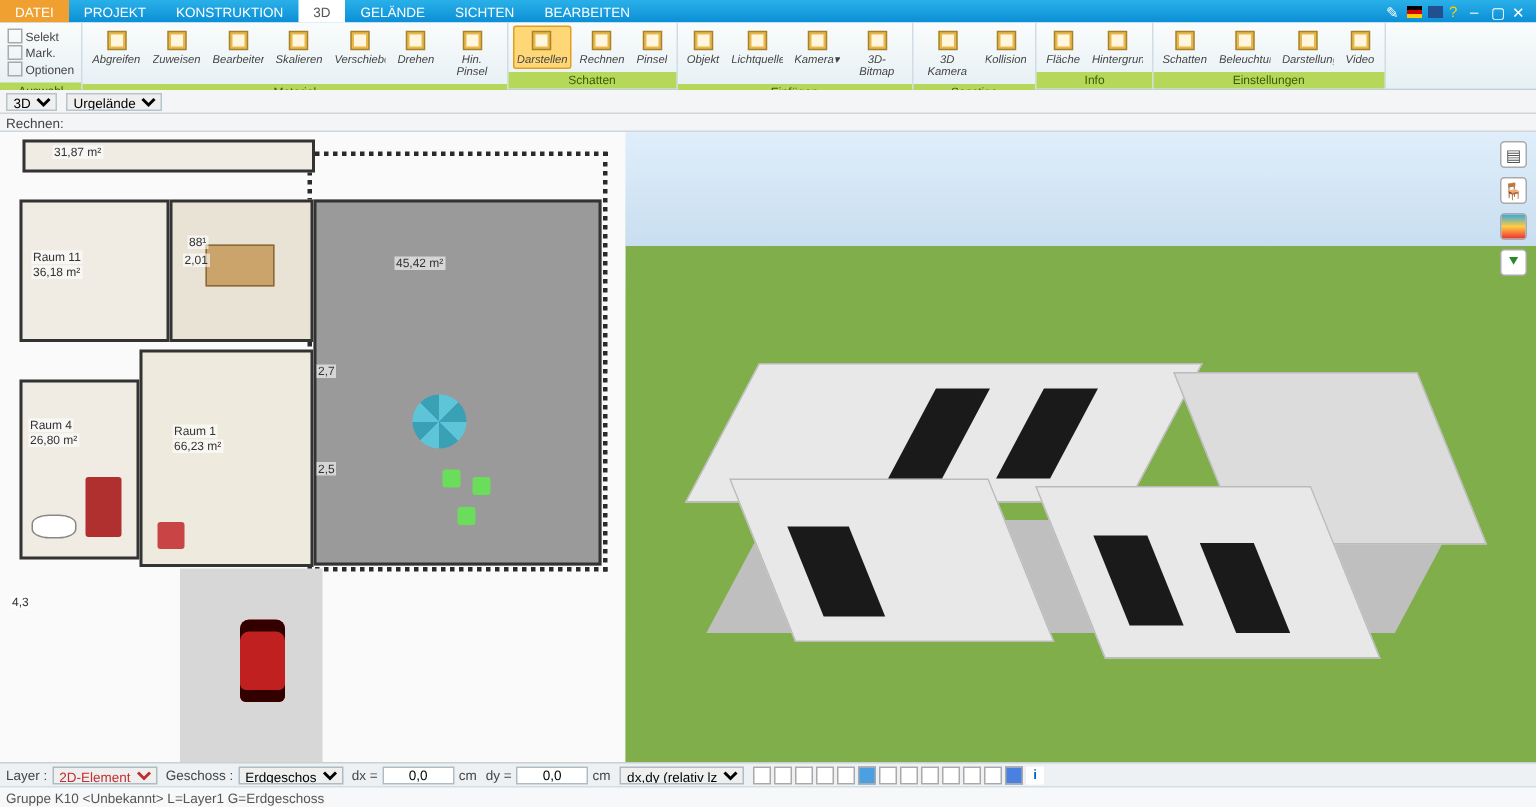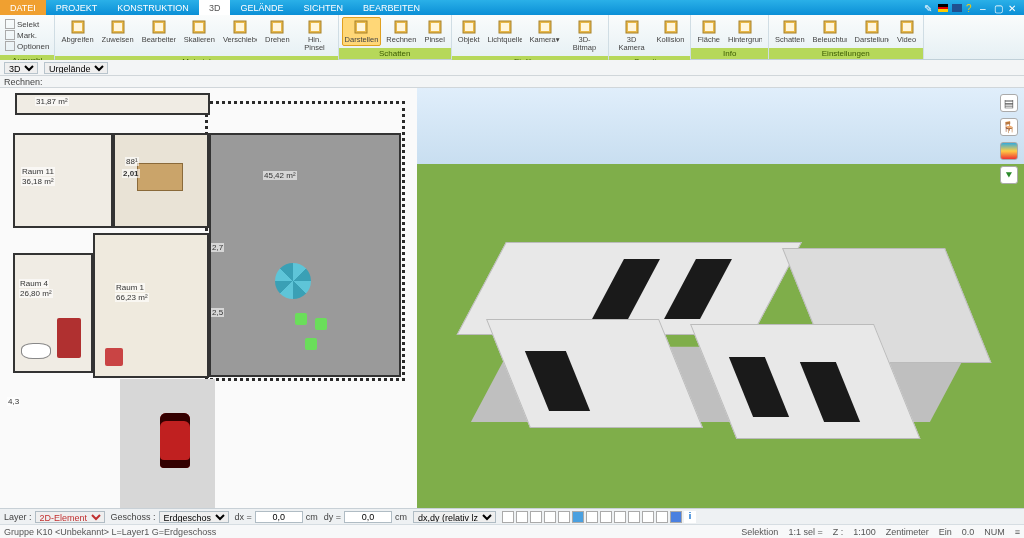--- a/index.html
+++ b/index.html
@@ -15,21 +15,21 @@
 .flag { width: 10px; height: 8px; }
 .tb-icon { width: 10px; height: 10px; display:inline-block; }
 
 
 .ribbon { height: 45px; background: linear-gradient(#fafcfc, #e6f0f4); border-bottom: 1px solid #c0d0d8; display: flex; font-size: 8px; color: #444; }
 .ribbon-group { border-right: 1px solid #d0dde4; display: flex; flex-direction: column; }
 .ribbon-buttons { flex: 1; display: flex; align-items: flex-start; padding: 2px 3px; gap: 2px; }
 .ribbon-btn { display: flex; flex-direction: column; align-items: center; justify-content: flex-start; padding: 1px 2px; cursor: pointer; border: 1px solid transparent; border-radius: 2px; min-width: 26px; }
 .ribbon-btn.active { background: #ffd777; border-color: #e0a020; }
 .ribbon-btn .ico { width: 16px; height: 16px; display: flex; align-items: center; justify-content: center; margin-bottom: 1px; }
-.ribbon-btn .lbl { font-size: 7.5px; line-height: 8px; text-align: center; max-width: 34px; overflow: hidden; }
+.ribbon-btn .lbl { font-size: 7.5px; line-height: 8px; text-align: center; max-width: 34px; overflow: hidden; font-style: italic; }
 .ribbon-side { display:flex; flex-direction:column; gap:1px; padding:2px; }
 .ribbon-side .mini { display:flex; align-items:center; gap:2px; font-size:8px; cursor:pointer; }
 .ribbon-side .mini .mico { width:10px; height:10px; border:1px solid #aaa; }
 .ribbon-group-label { text-align: center; background: #b6d85a; color: #3a5a00; font-size: 8px; padding: 1px 4px; }
 
 
 .subbar { height: 16px; background: #f3f5f6; border-bottom: 1px solid #d0d6da; display: flex; align-items: center; gap: 6px; padding: 0 4px; font-size: 9px; color: #444; }
 .subbar select { font-size: 9px; border: 1px solid #b8c4cc; height: 12px; }
 .subbar .lbl2 { font-size:9px; }
 
@@ -375,21 +375,21 @@
         <div class="room" style="left:10px; top:0px; width:195px; height:22px;"></div>
         <div class="dim-text" style="left:30px; top:4px;">31,87 m²</div>
 
         <div class="room" style="left:8px; top:40px; width:100px; height:95px;"></div>
         <div class="dim-text" style="left:16px; top:74px;">Raum 11</div>
         <div class="dim-text" style="left:16px; top:84px;">36,18 m²</div>
 
         <div class="room" style="left:108px; top:40px; width:96px; height:95px; background:#e9e3d6;"></div>
         <div class="furniture table" style="left:132px; top:70px; width:46px; height:28px;"></div>
         <div class="dim-text" style="left:120px; top:64px;">88¹</div>
-        <div class="dim-text" style="left:117px; top:76px;font-weight:bold;">2,01</div>
+        <div class="dim-text" style="left:117px; top:76px;">2,01</div>
 
         <div class="room" style="left:8px; top:160px; width:80px; height:120px;"></div>
         <div class="dim-text" style="left:14px; top:186px;">Raum 4</div>
         <div class="dim-text" style="left:14px; top:196px;">26,80 m²</div>
         <div class="furniture sofa" style="left:52px; top:225px; width:24px; height:40px;"></div>
         <div class="furniture tub" style="left:16px; top:250px; width:30px; height:16px;"></div>
 
         <div class="room" style="left:88px; top:140px; width:116px; height:145px; background:#efeade;"></div>
         <div class="dim-text" style="left:110px; top:190px;">Raum 1</div>
         <div class="dim-text" style="left:110px; top:200px;">66,23 m²</div>
@@ -463,24 +463,13 @@
     <div class="ic"></div>
     <div class="ic"></div>
     <div class="ic"></div>
     <div class="ic" style="background:#4a80e0"></div>
     <div class="ic" style="border:none;color:#06c;font-weight:bold;text-align:center">i</div>
   </div>
 </div>
 
 <div class="statusbar">
   <span>Gruppe K10 &lt;Unbekannt&gt; L=Layer1 G=Erdgeschoss</span>
-  <div class="right">
-    <span>Selektion</span>
-    <span>1:1 sel =</span>
-    <span>Z :</span>
-    <span>1:100</span>
-    <span>Zentimeter</span>
-    <span>Ein</span>
-    <span>0.0</span>
-    <span>NUM</span>
-    <span>≡</span>
-  </div>
 </div>
 
 </body></html>

